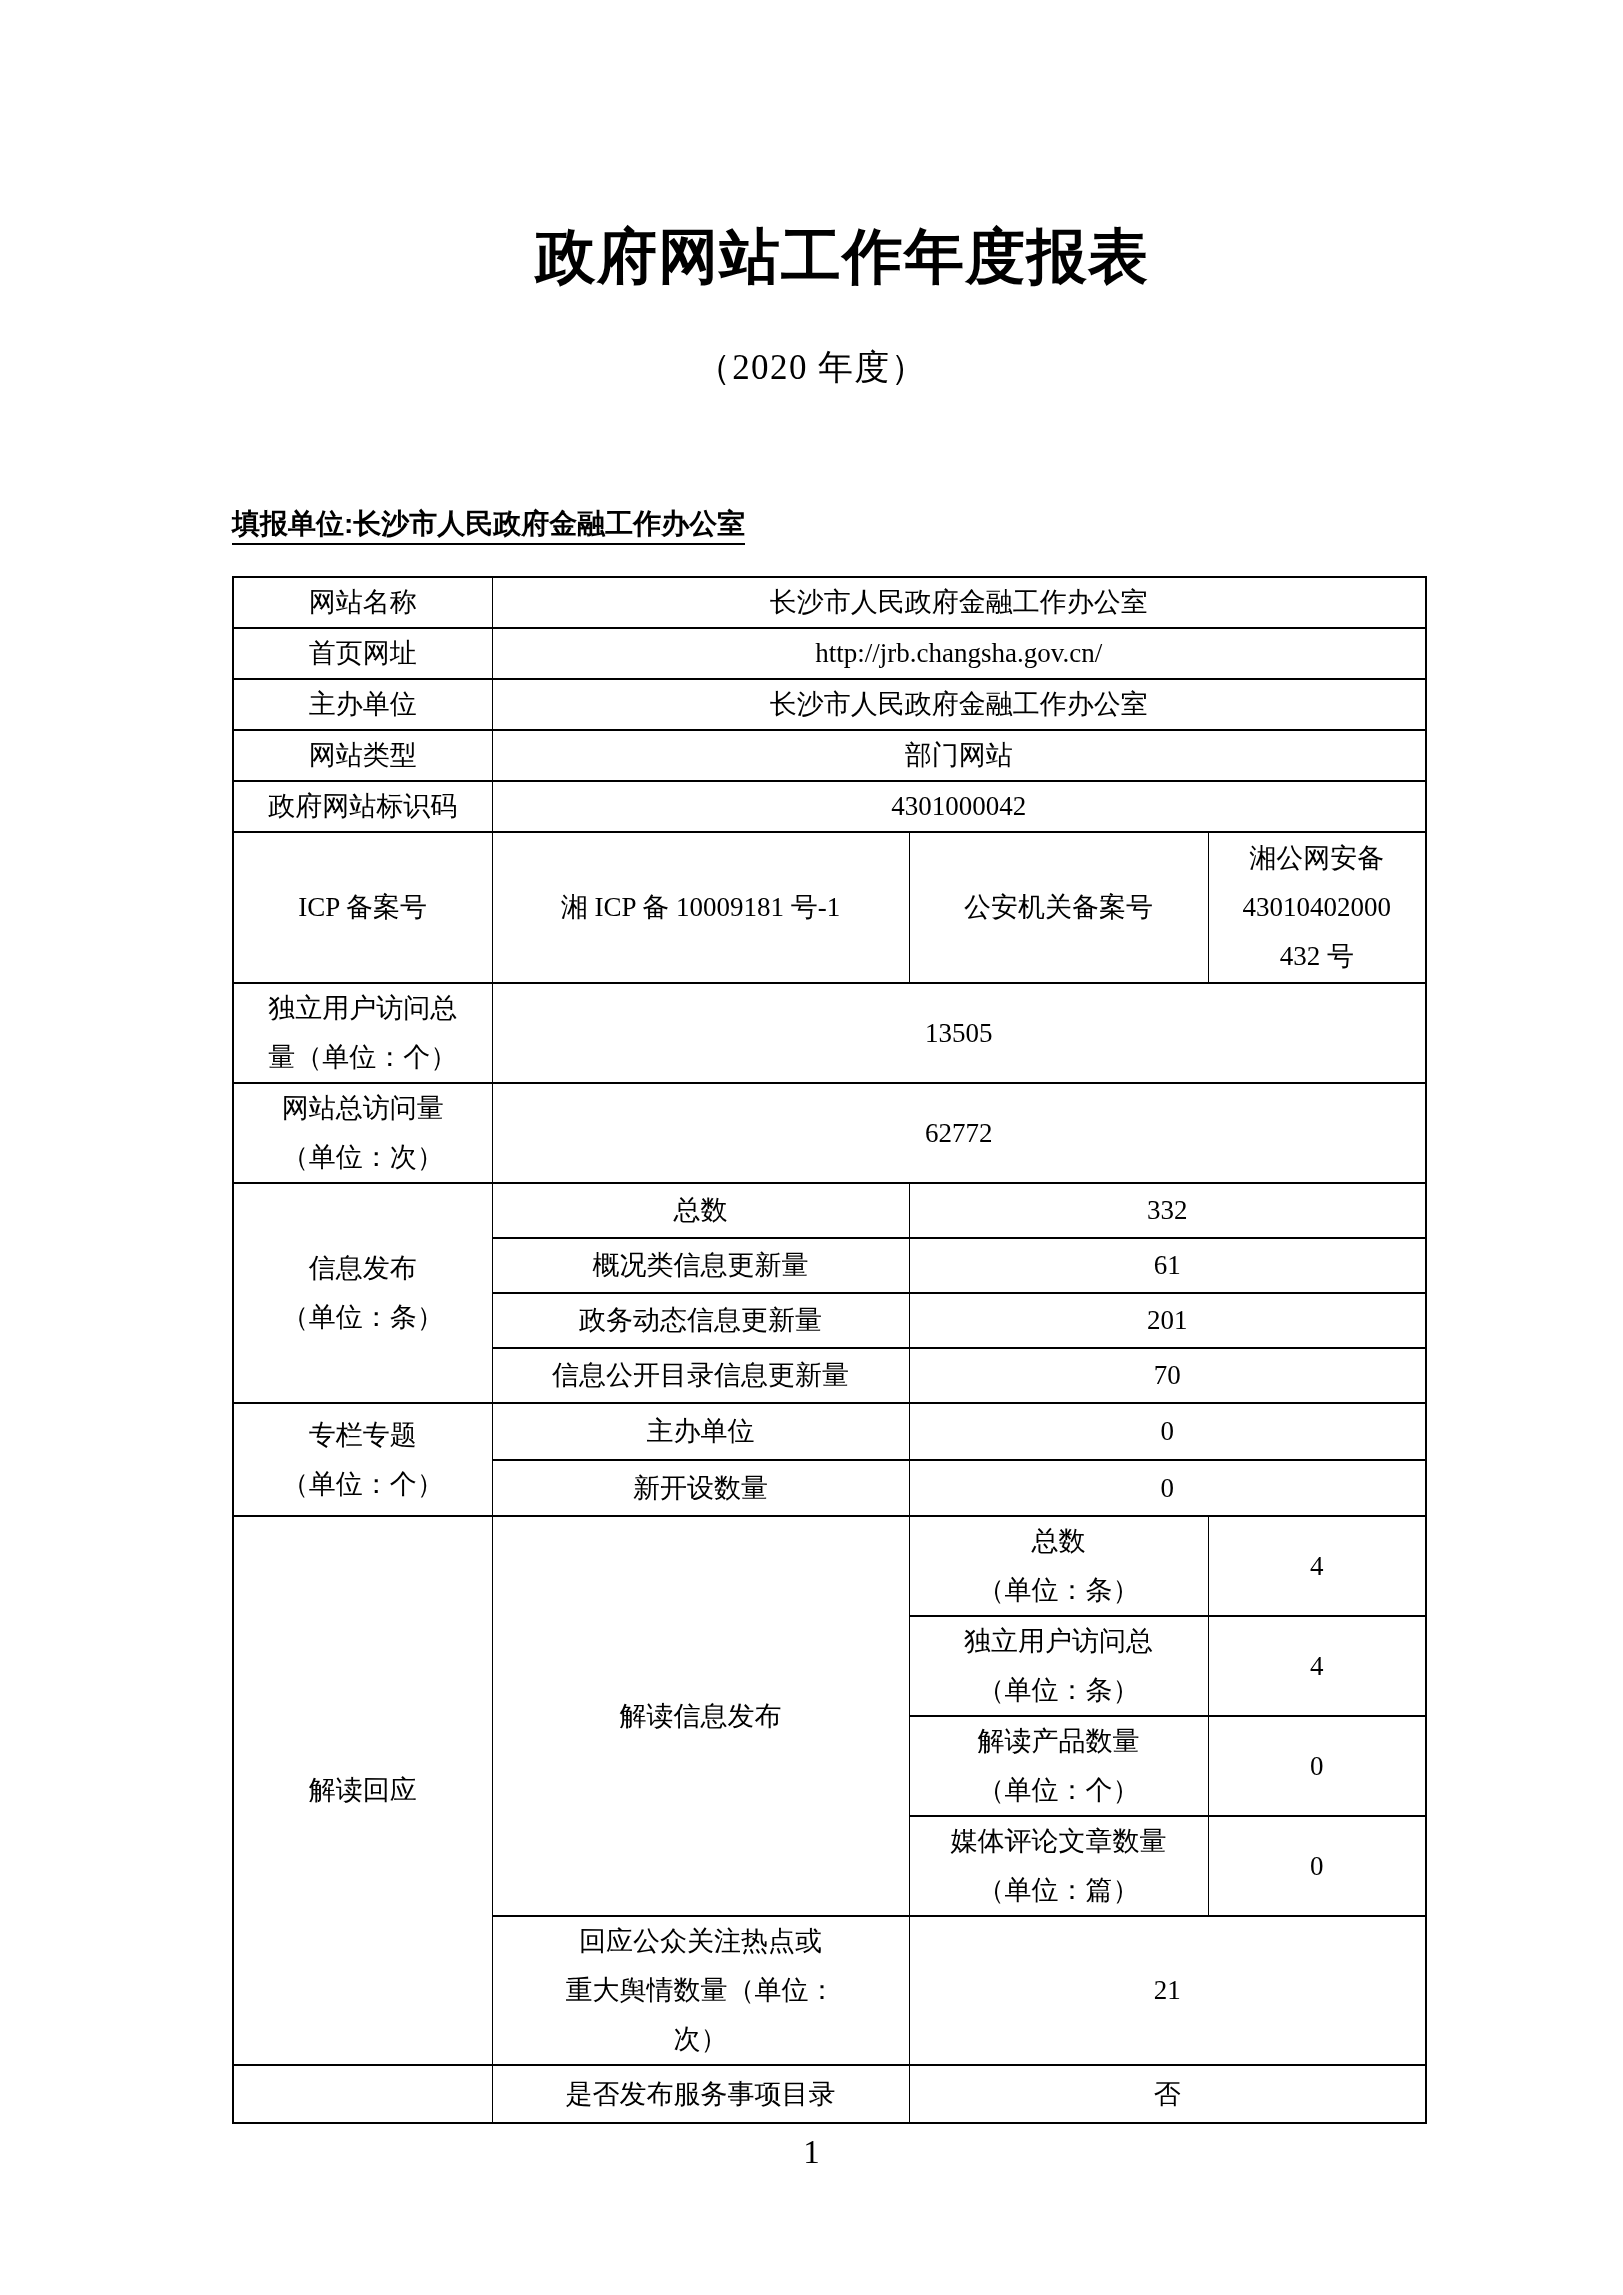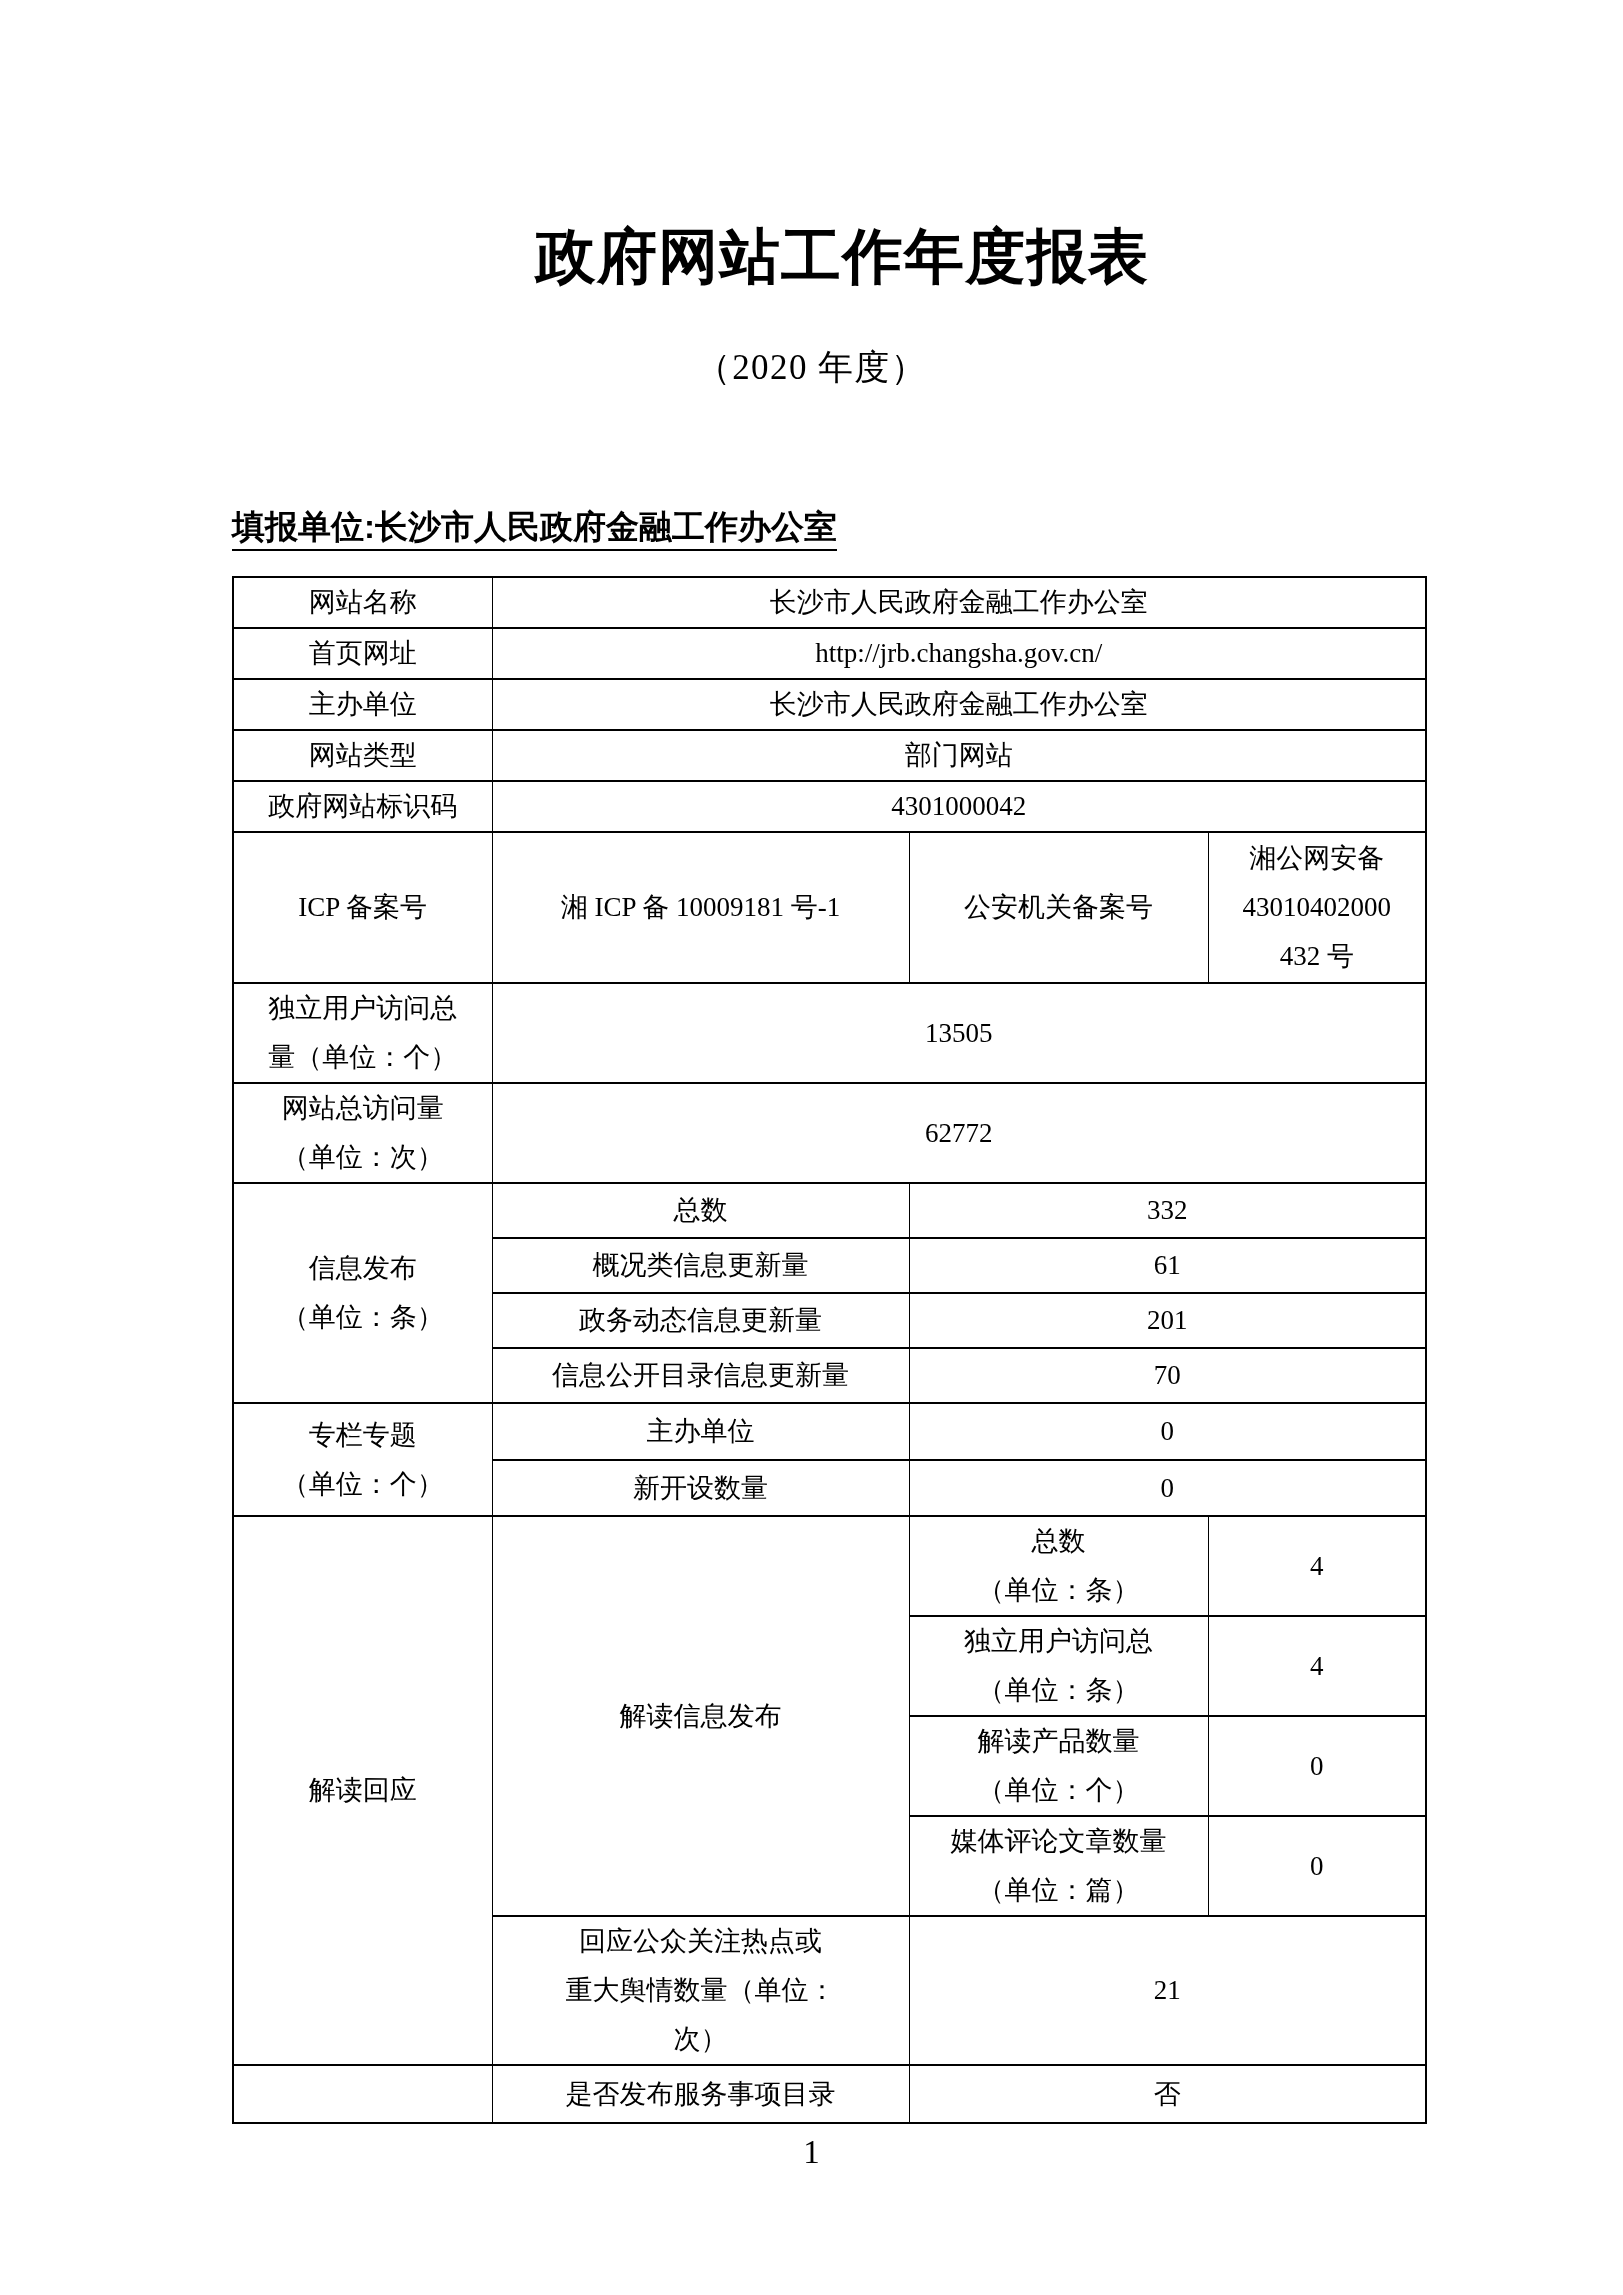--- a/index.html
+++ b/index.html
@@ -29,21 +29,21 @@
     top: 344px; left: 0; width: 100%;
     text-align: center;
     font-size: 35px;
     letter-spacing: 1.4px;
   }
   .reporter-line {
     position: absolute;
     top: 505px; left: 232px;
     font-family: "Liberation Sans", sans-serif;
     font-weight: bold;
-    font-size: 33px;
+    font-size: 28px;
   }
   .reporter-line .u {
     border-bottom: 2px solid #000;
     padding-bottom: 4.1px;
   }
   table.report {
     position: absolute;
     top: 576px; left: 232px;
     width: 1193px;
     border-collapse: collapse;

